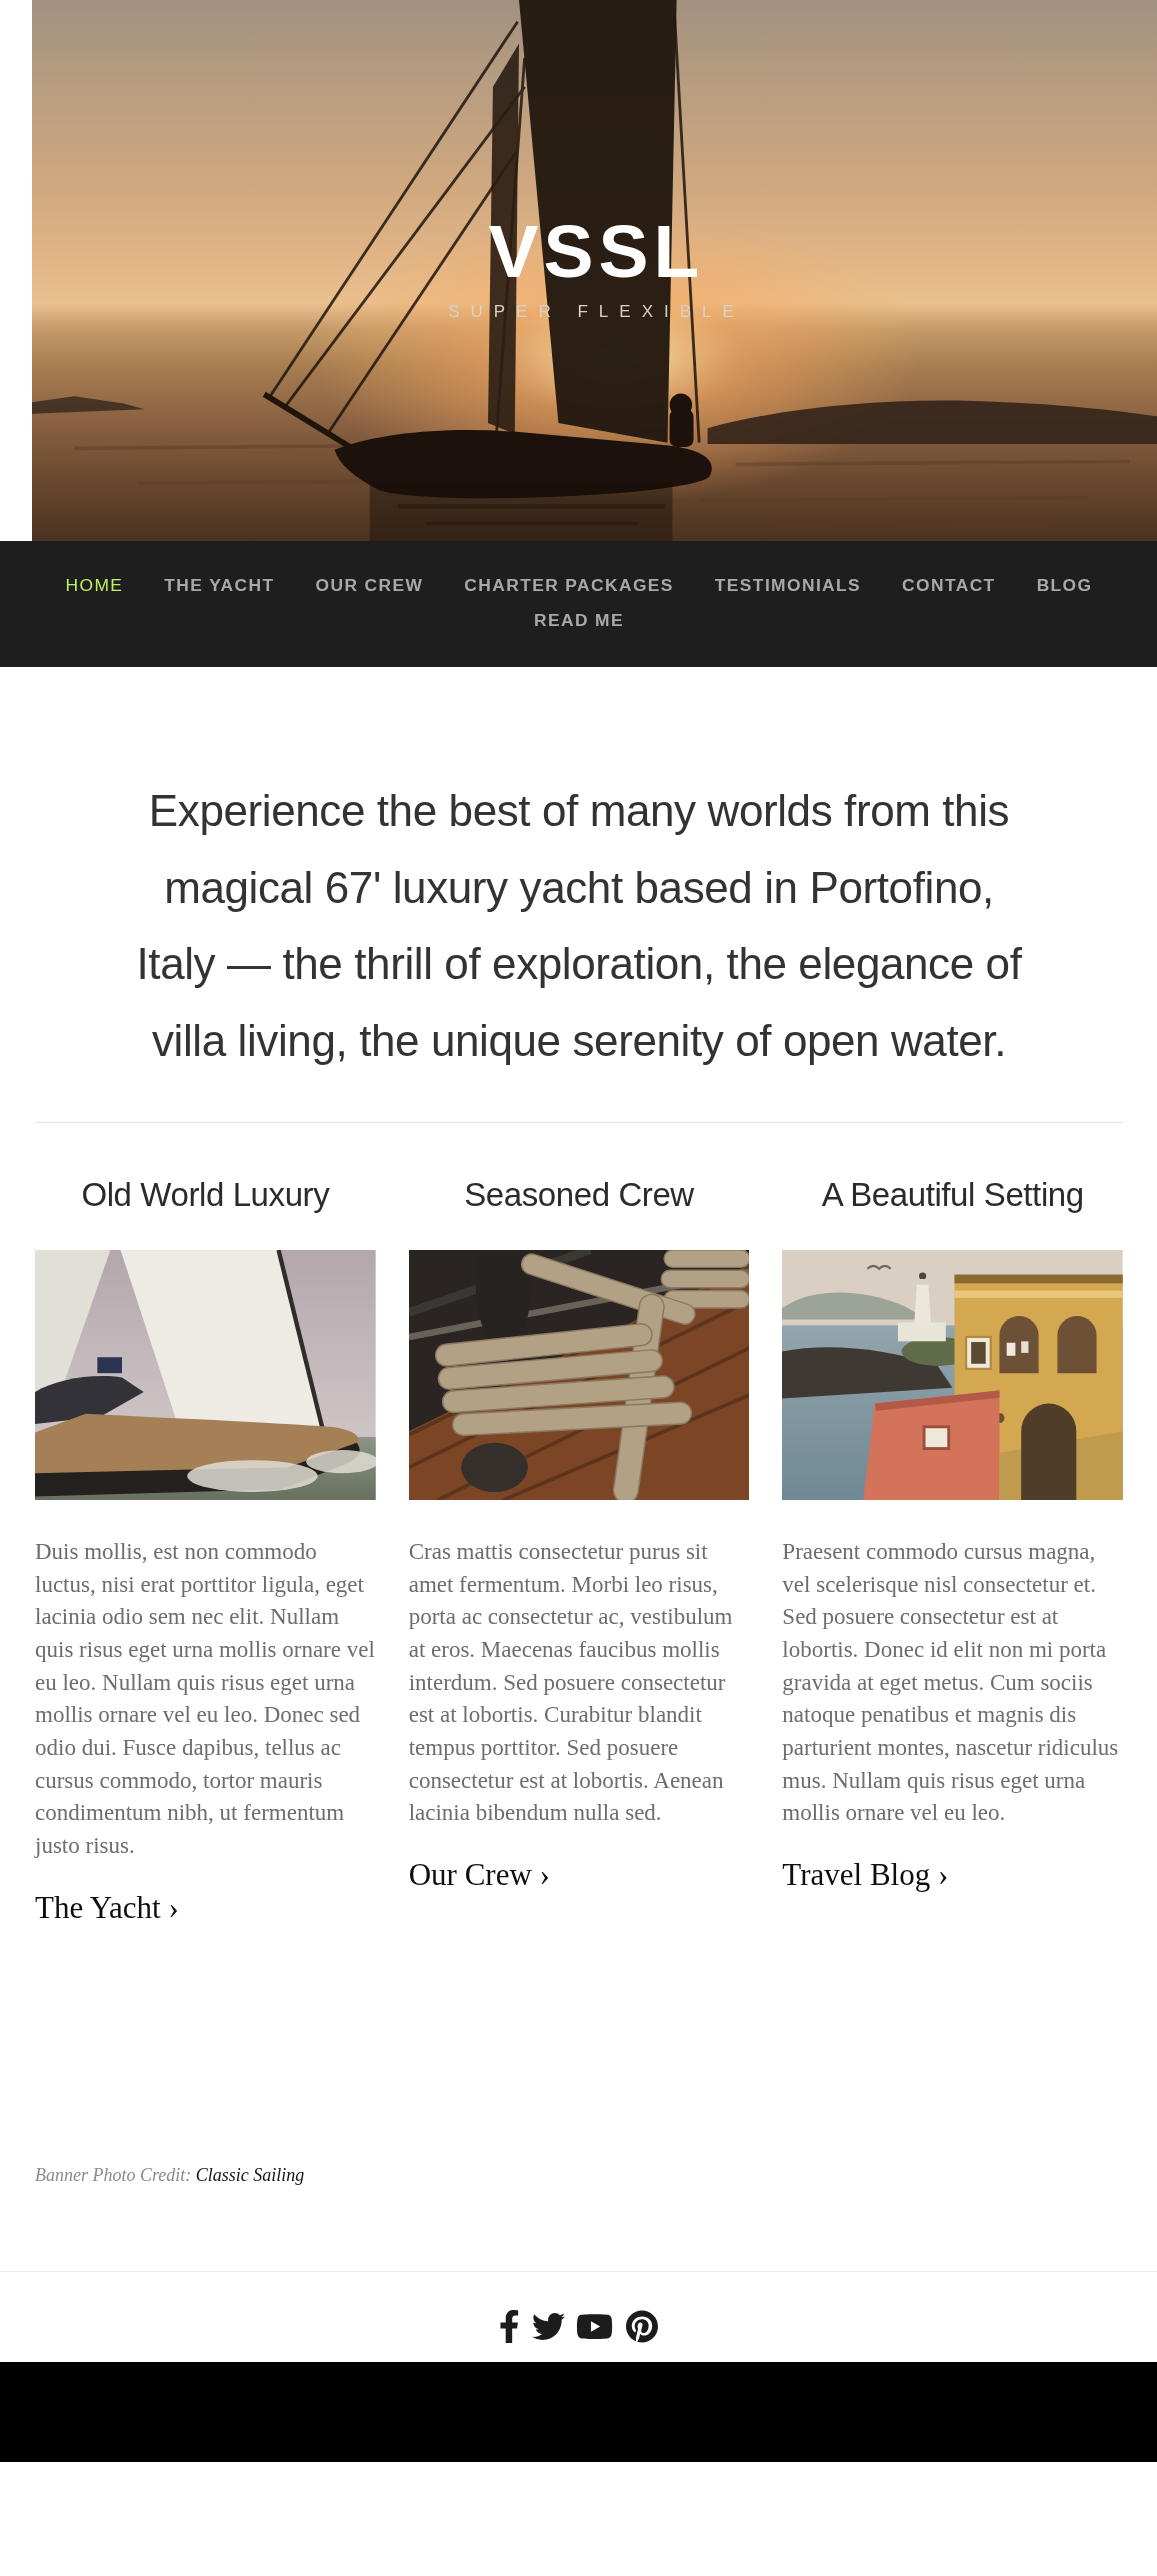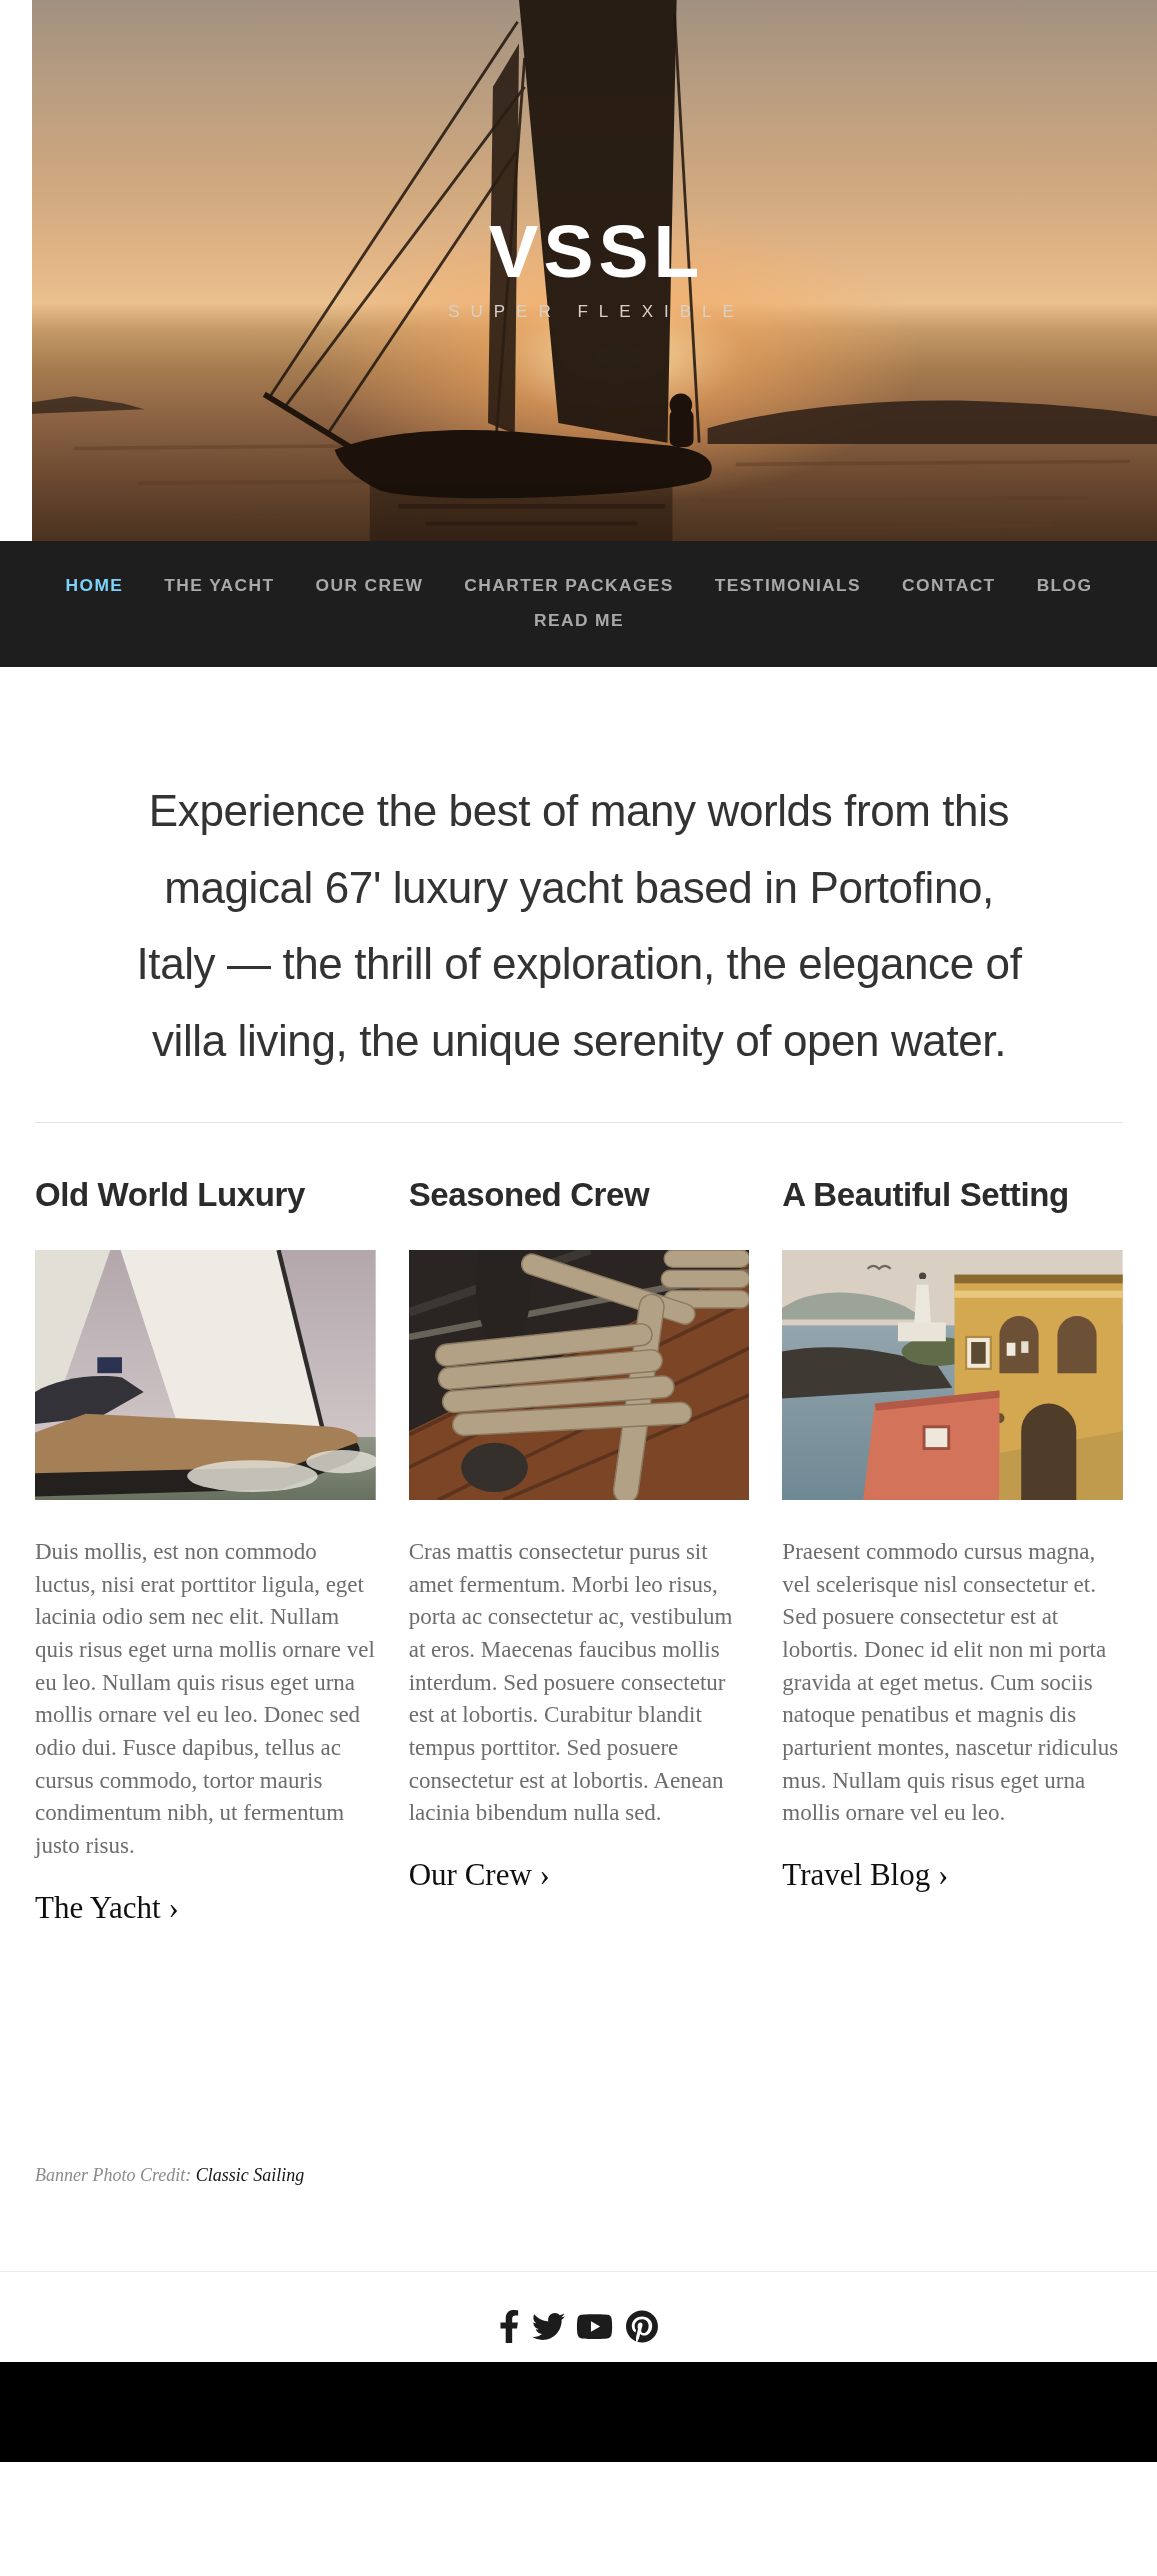--- a/index.html
+++ b/index.html
@@ -11,32 +11,32 @@
     background:linear-gradient(180deg,#a29180 0%,#b89d80 16%,#cfa87f 34%,#e2b586 48%,#eac08e 56%,#c59a68 61%,#a67c50 68%,#8a6142 78%,#69482f 89%,#4a3220 100%);margin-left:32px;}
   .hero-art{position:absolute;inset:0;width:100%;height:100%;display:block;}
   .hero-logo{position:absolute;top:214px;left:0;width:1129px;text-align:center;}
   .site-title{margin:0;font-size:75px;font-weight:800;letter-spacing:5px;color:#ffffff;line-height:1;}
   .site-tagline{margin:13px 0 0;font-size:17px;font-weight:400;letter-spacing:11px;color:#d8d1c9;}
 
   
   .navbar{background:#1e1e1e;padding:36px 0 38px;}
   .nav-row{display:flex;justify-content:center;gap:41px;}
   .nav-link{font-size:17.4px;letter-spacing:1.4px;color:#a9a9a9;line-height:1;font-weight:bold;}
-  .nav-link.active{color:#7dd3fc;font-weight:700;}
+  .nav-link.active{color:#bef264;font-weight:400;}
   .nav-row2{margin-top:17.4px;display:flex;justify-content:center;}
 
   
   .intro{width:919px;margin:106px auto 0;text-align:center;
     font-size:44px;font-weight:300;line-height:1.74;color:#333333;letter-spacing:-0.4px;}
   .rule{border:none;border-top:1.4px solid #e3e3e3;margin:43px 35px 0;}
 
   
   .cols{display:flex;gap:33px;margin:52px 35px 0;}
   .col{flex:1;min-width:0;}
-  .col-heading{margin:0;font-size:33px;font-weight:700;letter-spacing:-0.4px;color:#2b2b2b;line-height:1.2;}
+  .col-heading{margin:0;font-size:33px;font-weight:400;letter-spacing:-0.4px;color:#2b2b2b;line-height:1.2;text-align:center;}
   .thumb{margin-top:35px;width:100%;height:250px;display:block;}
   .col-body{margin:36px 0 0;font-family:"Liberation Serif", serif;font-size:23px;line-height:1.42;color:#6d6d6d;}
   .more{display:inline-block;margin-top:27.5px;font-family:"Liberation Serif", serif;font-size:31px;color:#0f0f0f;}
 
   
   .credit{margin:239px 35px 0;font-family:"Liberation Serif", serif;font-style:italic;font-size:18px;color:#8b8b8b;}
   .credit a{color:#151515;}
   .footer-sep{border:none;border-top:1.4px solid #ececec;margin:85px 0 0;}
   .social{display:flex;justify-content:center;align-items:center;gap:11.6px;padding:38px 0 19px;}
   .social a{display:block;height:33px;}

